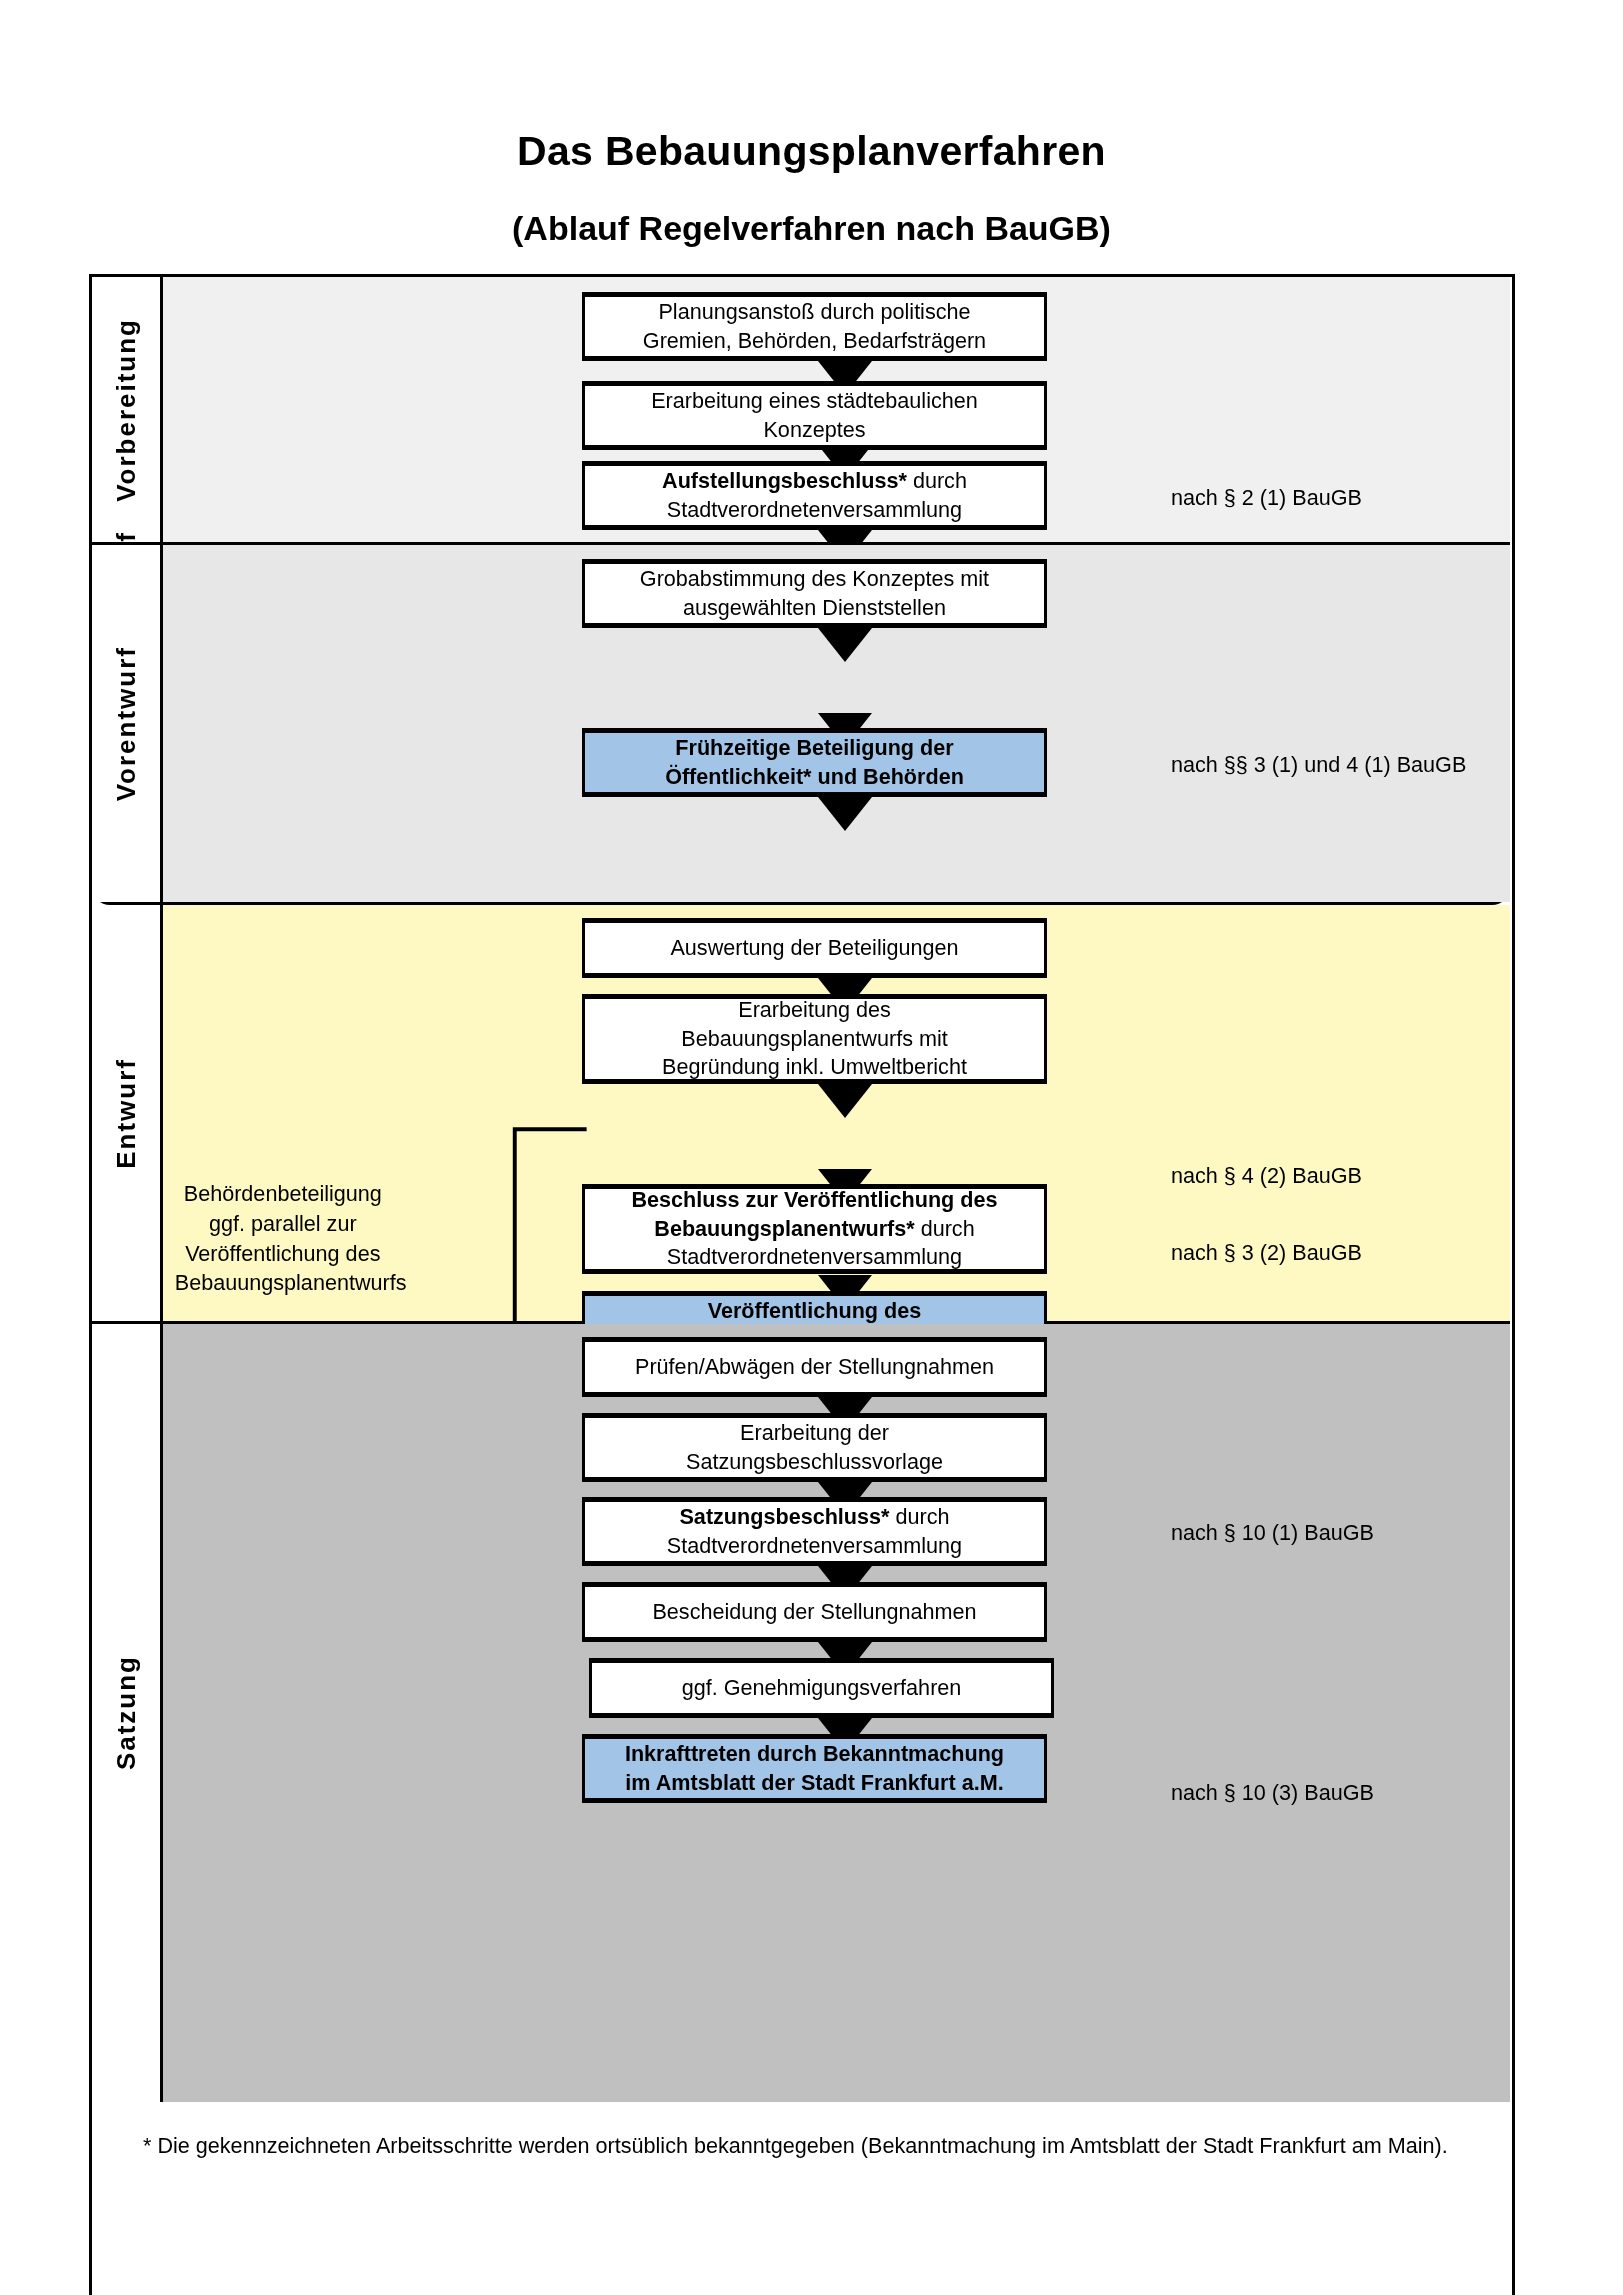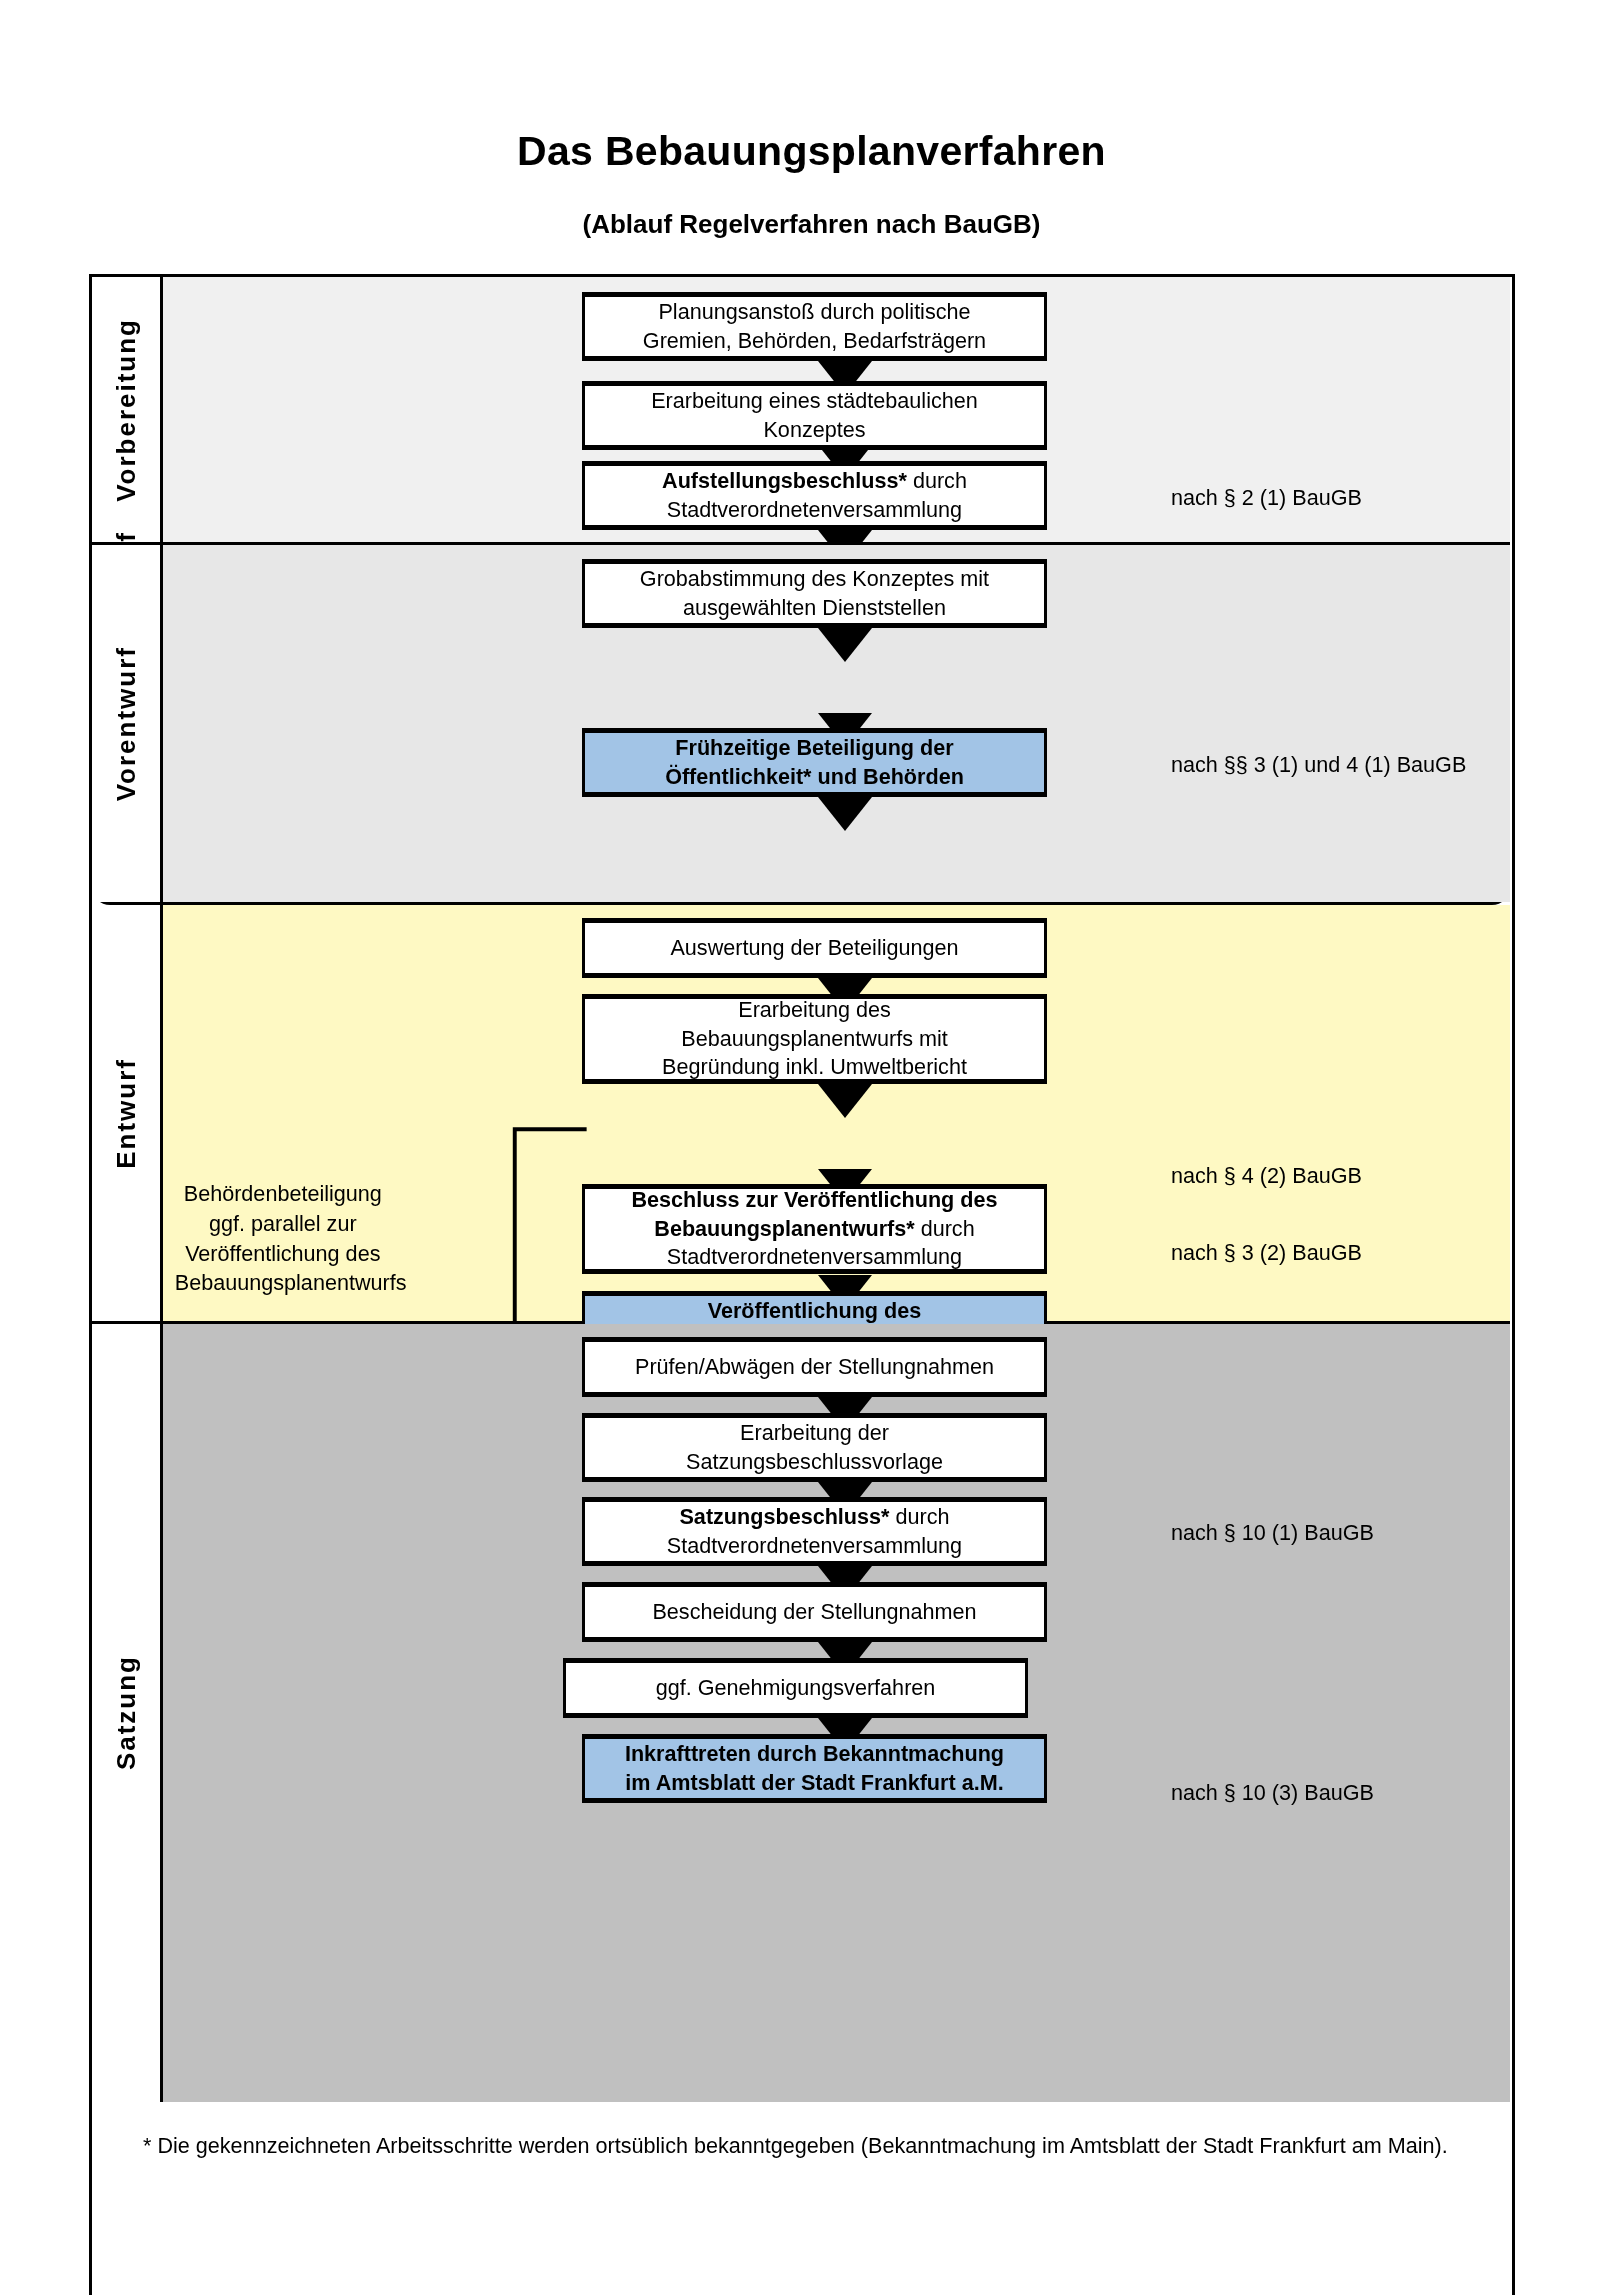--- a/index.html
+++ b/index.html
@@ -26,21 +26,21 @@
     font-size: 41px;
     font-weight: bold;
     letter-spacing: 0.3px;
   }
   .subtitle {
     position: absolute;
     left: 0;
     top: 209px;
     width: 1623px;
     text-align: center;
-    font-size: 26px;
+    font-size: 34px;
     font-weight: bold;
   }
 
   
   .frame {
     position: absolute;
     left: 73px;
     top: 274px;
     width: 1426px;
     height: 2290px;
@@ -310,21 +310,21 @@
           <span>Stadtverordnetenversammlung</span>
         </span>
       </div>
       <div class="darrow" style="left:655px; top:242px;"></div>
 
       <div class="fbox" style="left:419px; top:258px; height:60px;">
         <span>Bescheidung der Stellungnahmen</span>
       </div>
       <div class="darrow" style="left:655px; top:318px;"></div>
 
-      <div class="fbox" style="left:400px; top:334px; height:60px;text-align:right;">
+      <div class="fbox" style="left:426px; top:334px; height:60px;text-align:right;">
         <span>ggf. Genehmigungsverfahren</span>
       </div>
       <div class="darrow" style="left:655px; top:394px;"></div>
 
       <div class="fbox blue" style="left:419px; top:410px; height:69px;">
         <span>
           <b>Inkrafttreten</b>
           <span> durch Bekanntmachung</span><br>
           <span>im Amtsblatt der Stadt Frankfurt a.M.</span>
         </span>

